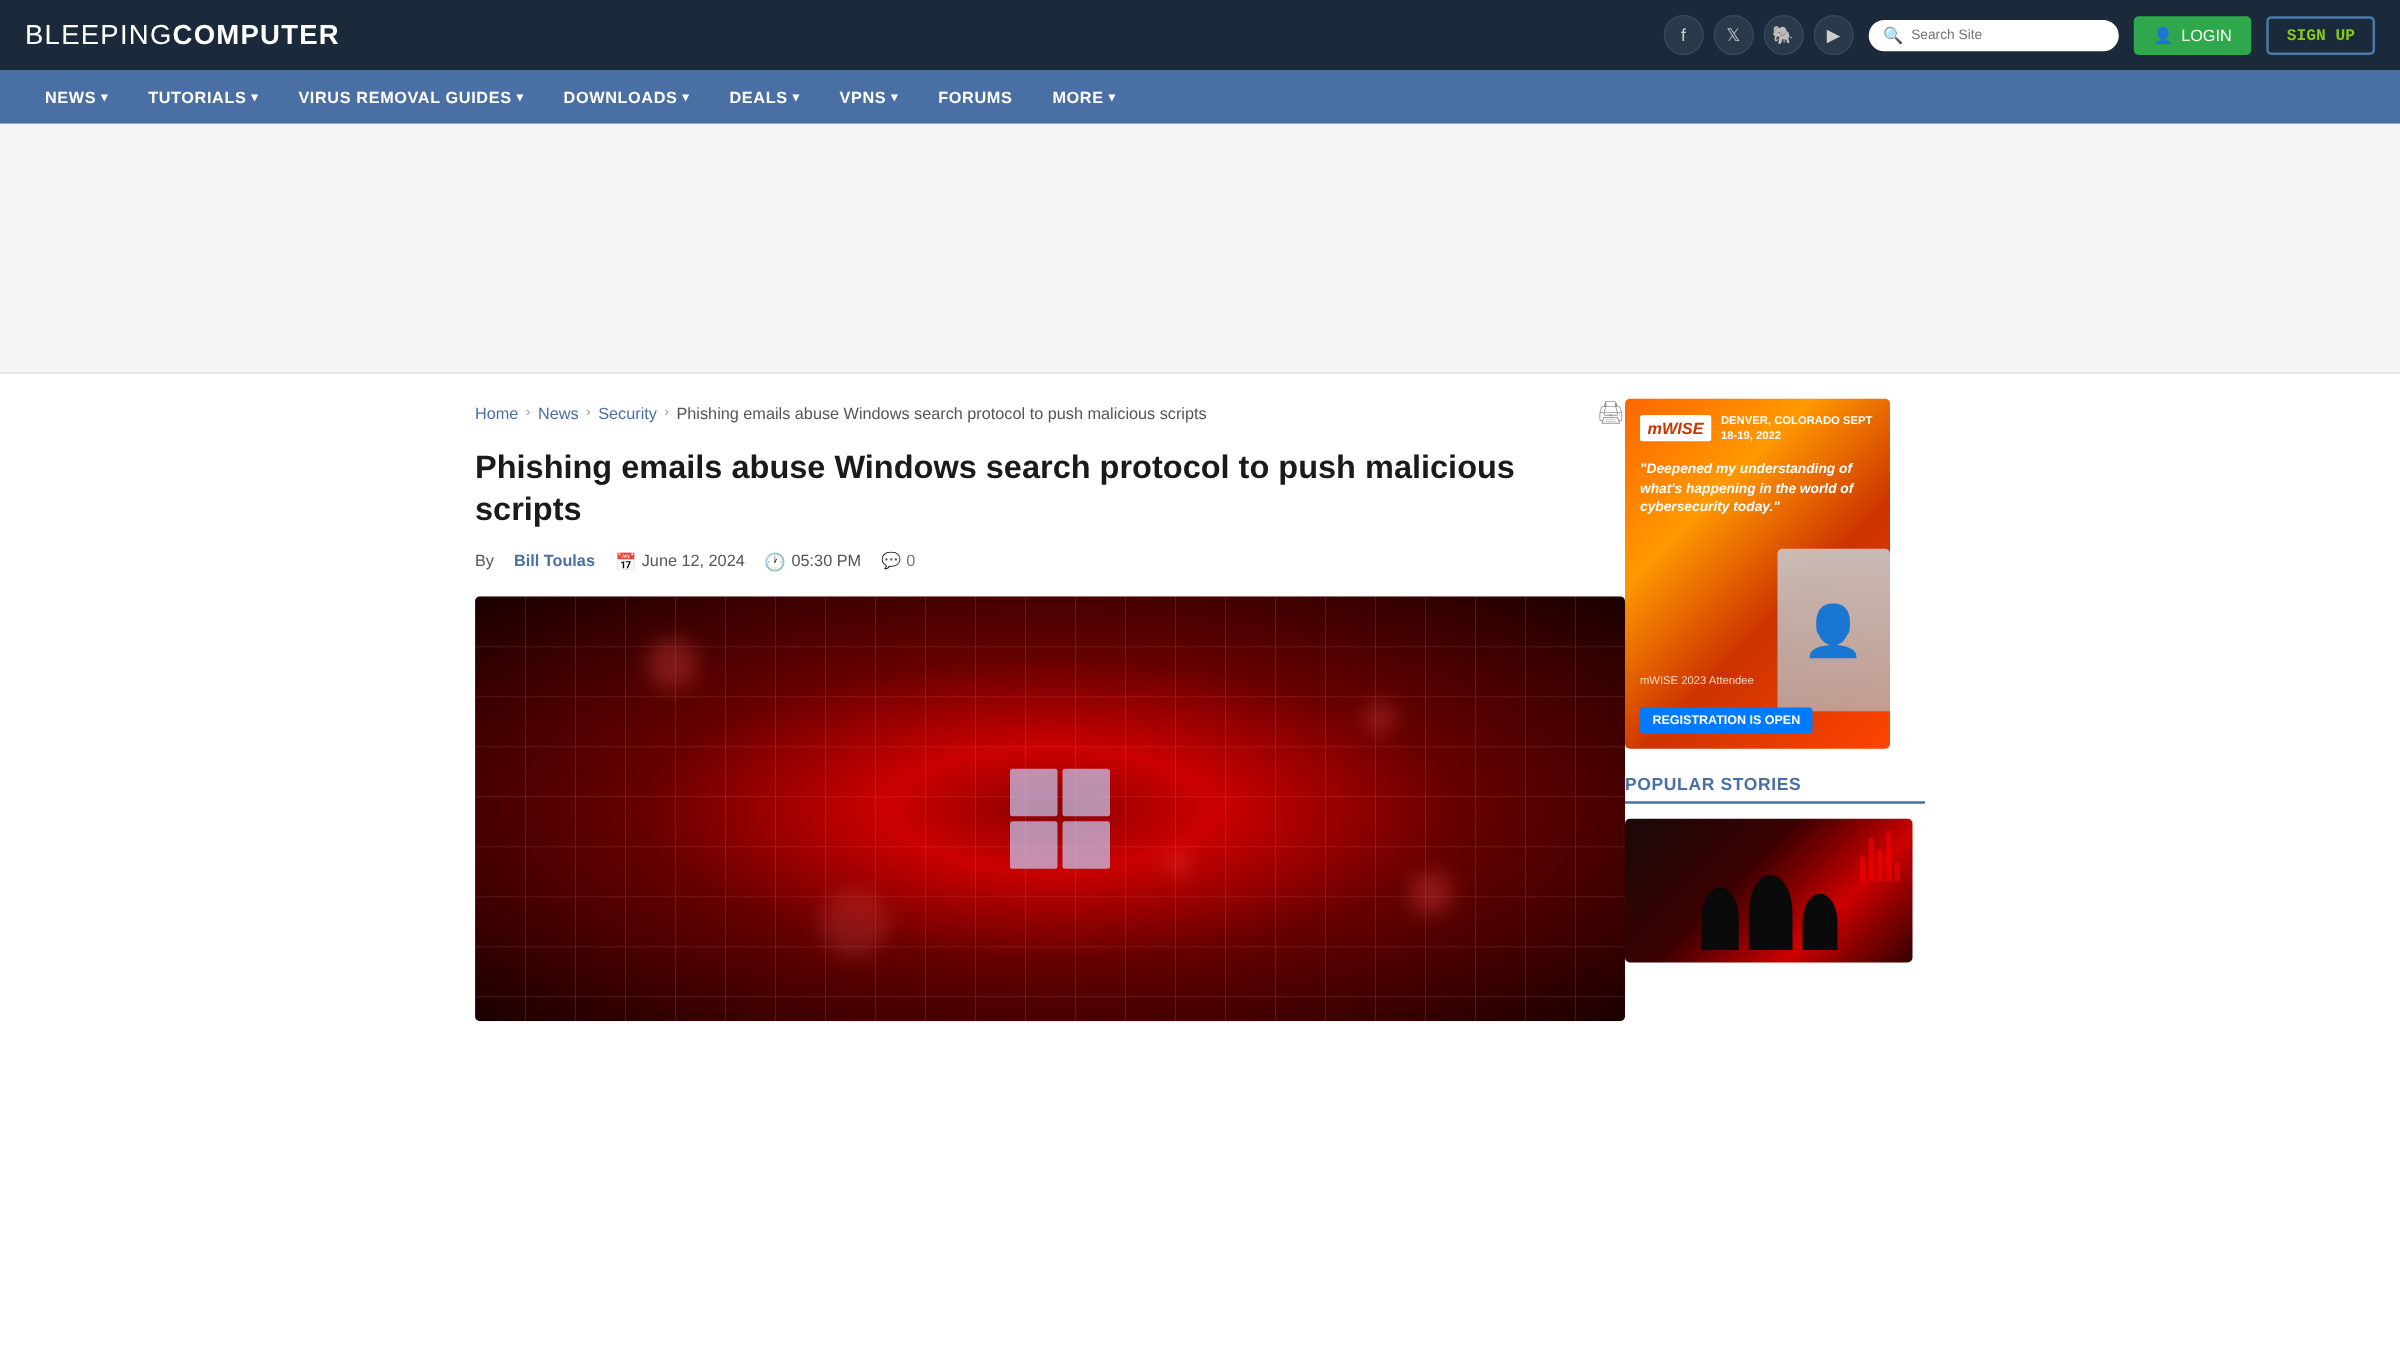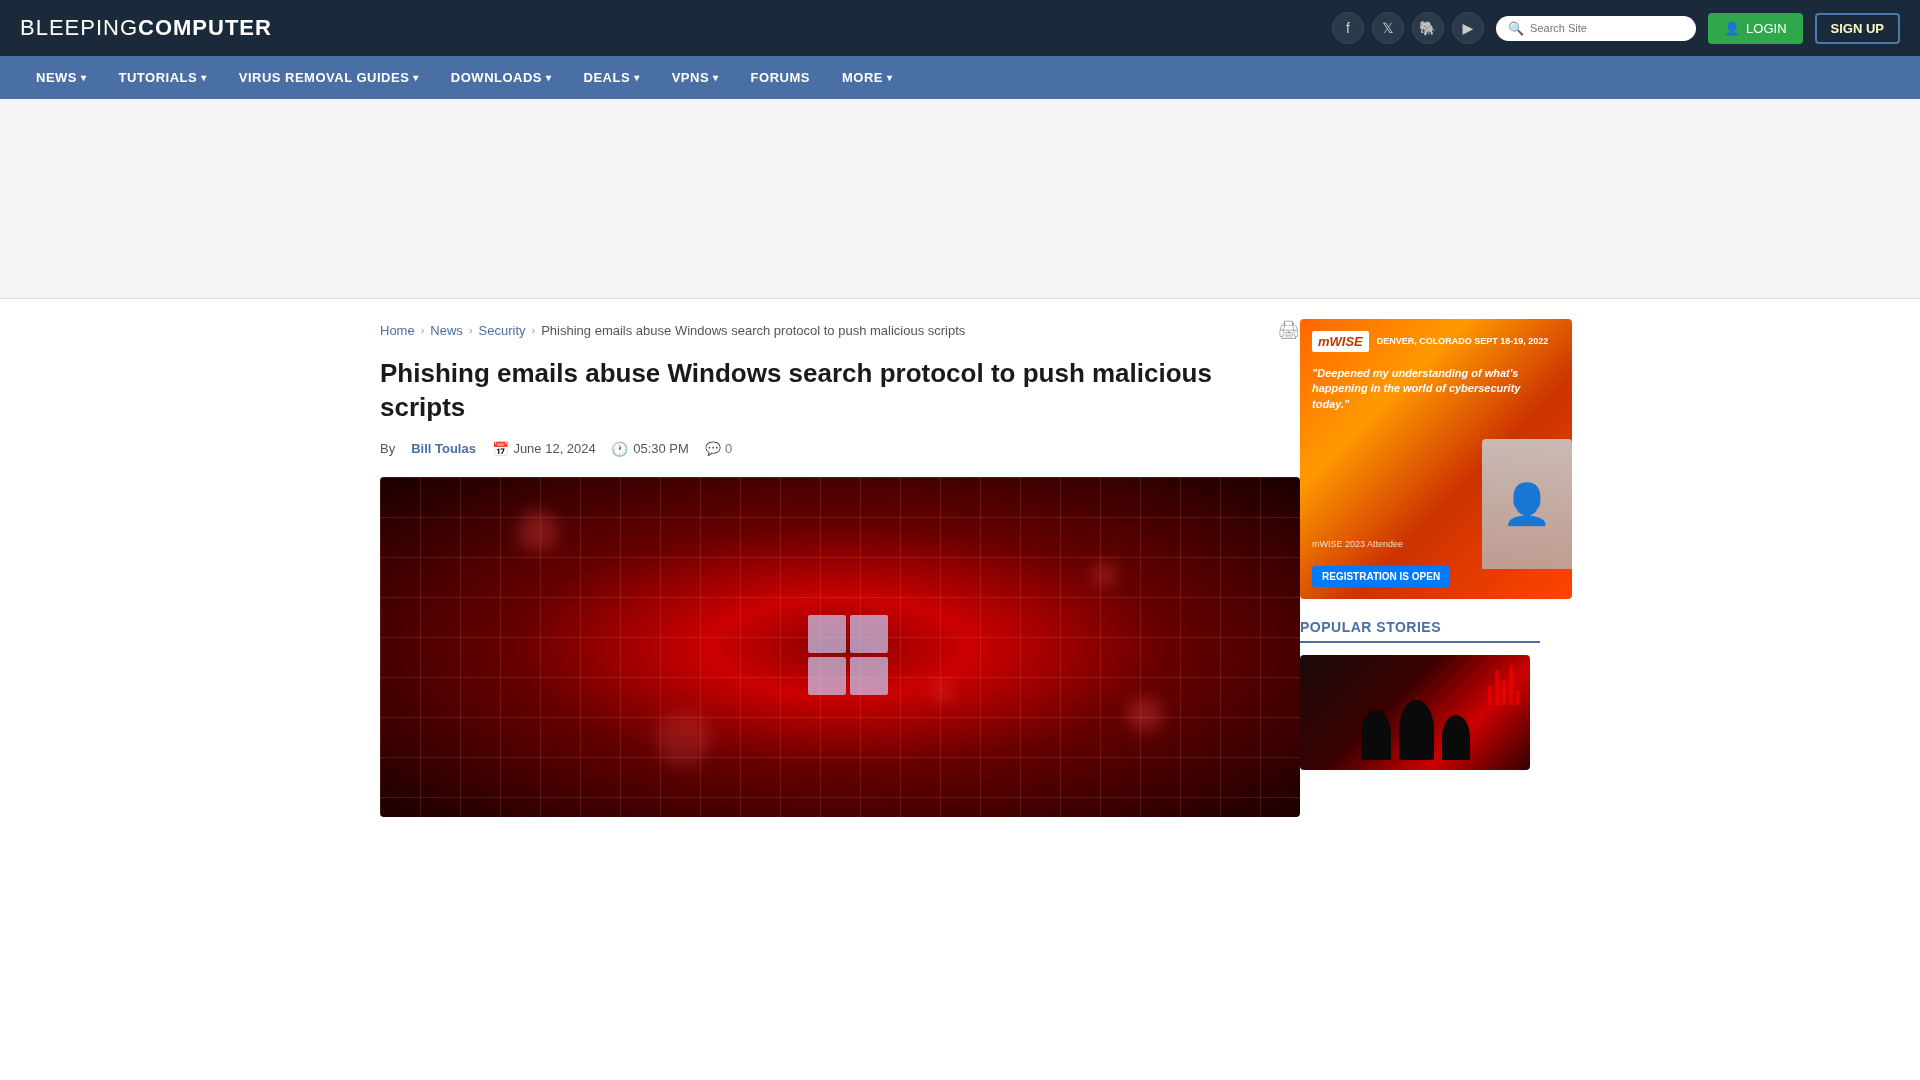--- a/index.html
+++ b/index.html
@@ -67,27 +67,28 @@
       border-radius: 4px;
       padding: 8px 16px;
       cursor: pointer;
       font-size: 13px;
       display: flex;
       align-items: center;
       gap: 6px;
     }
     .btn-signup {
       background: transparent;
-      color: #fef9c3;
+      color: #84cc16;
       border: 2px solid #4a7aaa;
       border-radius: 4px;
       padding: 6px 14px;
       cursor: pointer;
       font-size: 13px;
       font-weight: bold;
+      font-family: Liberation Mono, monospace;
     }
 
     
     .nav {
       background: #4a6fa5;
       display: flex;
       align-items: center;
       padding: 0 20px;
     }
     .nav-item {
@@ -231,21 +232,21 @@
       position: absolute;
       top: 0; left: 0; right: 0; bottom: 0;
       background-image:
         linear-gradient(rgba(255,150,150,0.15) 1px, transparent 1px),
         linear-gradient(90deg, rgba(255,150,150,0.15) 1px, transparent 1px);
       background-size: 40px 40px;
     }
 
     
     .sidebar-ad {
-      width: 272px;
+      width: 212px;
       height: 280px;
       background: linear-gradient(135deg, #ff6600 0%, #ff9900 30%, #cc3300 60%, #ff4400 100%);
       border-radius: 4px;
       overflow: hidden;
       position: relative;
       margin-bottom: 20px;
       display: flex;
       flex-direction: column;
       padding: 12px;
     }

